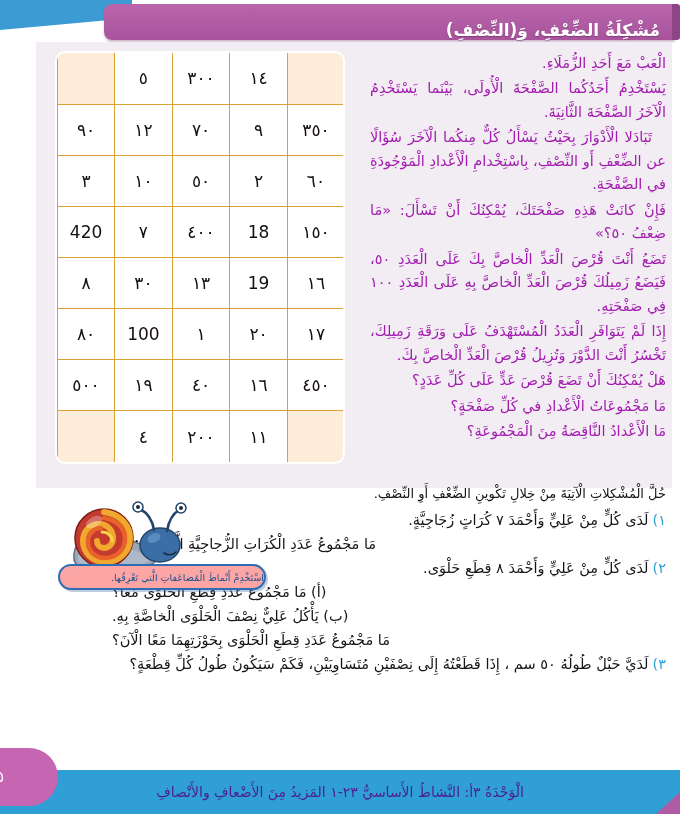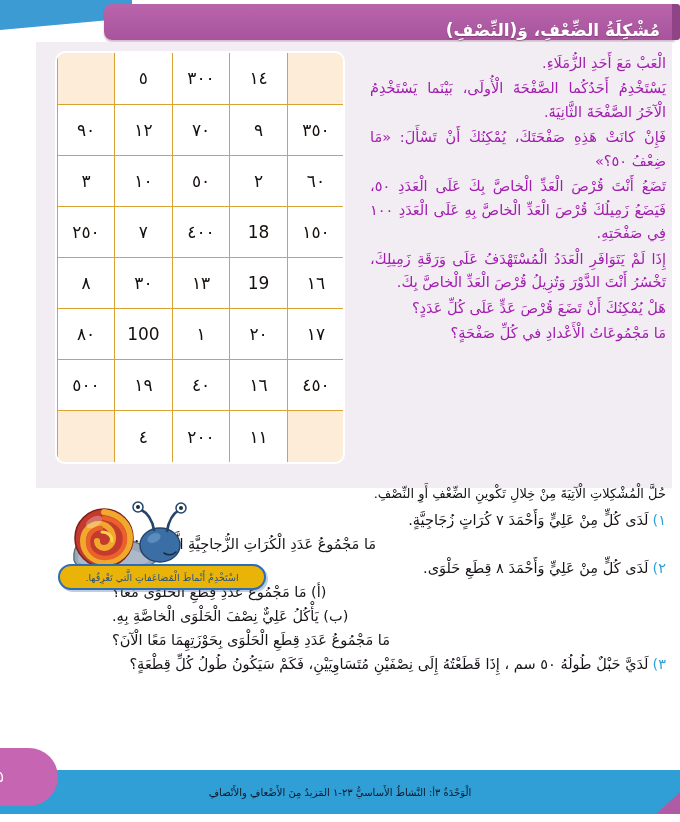--- a/index.html
+++ b/index.html
@@ -165,47 +165,47 @@
     position: absolute;
     top: 498px; left: 68px;
     width: 120px; height: 78px;
   }
 
   
   .hint-box {
     position: absolute;
     top: 564px; left: 58px;
     width: 208px; height: 26px;
-    background: #eab308;
+    background: #fca5a5;
     border: 2px solid #2e6db4;
     border-radius: 13px;
     box-shadow: 2px 2px 0 rgba(40,90,150,.30);
     display: flex;
     align-items: center;
-    justify-content: center;
+    justify-content: flex-start;
   }
   .hint-box .hint-text {
     color: #1d4f8c;
     font-size: 9.5px;
     white-space: nowrap;
   }
 
   
   .footer-bar {
     position: absolute;
     bottom: 8px; left: 0;
     width: 680px; height: 44px;
     background: #2f9fd6;
     display: flex;
     align-items: center;
     justify-content: center;
   }
   .footer-bar .footer-text {
-    color: #0f172a;
-    font-size: 10px;
+    color: #4c1d95;
+    font-size: 14px;
     white-space: nowrap;
   }
   .footer-notch {
     position: absolute;
     bottom: 8px; right: 0;
     width: 24px; height: 22px;
     background: #b05ca4;
     clip-path: polygon(0 100%, 100% 0, 100% 100%);
   }
   .page-badge {
@@ -260,21 +260,21 @@
           <td>٢</td>
           <td>٥٠</td>
           <td>١٠</td>
           <td>٣</td>
         </tr>
         <tr>
           <td>١٥٠</td>
           <td>18</td>
           <td>٤٠٠</td>
           <td>٧</td>
-          <td>٢٥٠</td>
+          <td>420</td>
         </tr>
         <tr>
           <td>١٦</td>
           <td>19</td>
           <td>١٣</td>
           <td>٣٠</td>
           <td>٨</td>
         </tr>
         <tr>
           <td>١٧</td>
@@ -297,25 +297,27 @@
           <td>٤</td>
           <td class="tinted"></td>
         </tr>
       </tbody>
   </table>
 </div>
 
 <div class="instructions">
   <p>الْعَبْ مَعَ أَحَدِ الزُّمَلَاءِ.</p>
   <p>يَسْتَخْدِمُ أَحَدُكُما الصَّفْحَةَ الْأُولَى، بَيْنَما يَسْتَخْدِمُ الْآخَرُ الصَّفْحَةَ الثَّانِيَةَ.</p>
+  <p class="indent">تَبَادَلا الْأَدْوَارَ بِحَيْثُ يَسْأَلُ كُلٌّ مِنكُما الْآخَرَ سُؤَالًا عن الضِّعْفِ أَو النِّصْفِ، بِاسْتِخْدامِ الْأَعْدادِ الْمَوْجُودَةِ في الصَّفْحَةِ.</p>
   <p>فَإِنْ كانَتْ هَذِهِ صَفْحَتَكَ، يُمْكِنُكَ أَنْ تَسْأَلَ: «مَا ضِعْفُ ٥٠؟»</p>
   <p>تَضَعُ أَنْتَ قُرْصَ الْعَدِّ الْخاصَّ بِكَ عَلَى الْعَدَدِ ٥٠، فَيَضَعُ زَمِيلُكَ قُرْصَ الْعَدِّ الْخاصَّ بِهِ عَلَى الْعَدَدِ ١٠٠ فِي صَفْحَتِهِ.</p>
   <p>إِذَا لَمْ يَتَوَافَرِ الْعَدَدُ الْمُسْتَهْدَفُ عَلَى وَرَقَةِ زَمِيلِكَ، تَخْسُرُ أَنْتَ الدَّوْرَ وَتُزِيلُ قُرْصَ الْعَدِّ الْخاصَّ بِكَ.</p>
   <p class="q">هَلْ يُمْكِنُكَ أَنْ تَضَعَ قُرْصَ عَدٍّ عَلَى كُلِّ عَدَدٍ؟</p>
   <p class="q">مَا مَجْمُوعَاتُ الْأَعْدادِ في كُلِّ صَفْحَةٍ؟</p>
+  <p class="q">مَا الْأَعْدادُ النَّاقِصَةُ مِنَ الْمَجْمُوعَةِ؟</p>
 </div>
 
 <div class="intro-line">حُلَّ الْمُشْكِلاتِ الْآتِيَةَ مِنْ خِلالِ تَكْوينِ الضِّعْفِ أَوِ النِّصْفِ.</div>
 
 <div class="exercises">
     <div class="ex-row">
       <span class="ex-num">١)</span>
       <span class="ex-text">لَدَى كُلٍّ مِنْ عَلِيٍّ وَأَحْمَدَ ٧ كُرَاتٍ زُجَاجِيَّةٍ.</span>
     </div>
     <div class="sub-row">مَا مَجْمُوعُ عَدَدِ الْكُرَاتِ الزُّجاجِيَّةِ الَّتي مَعَهُمَا؟</div>

